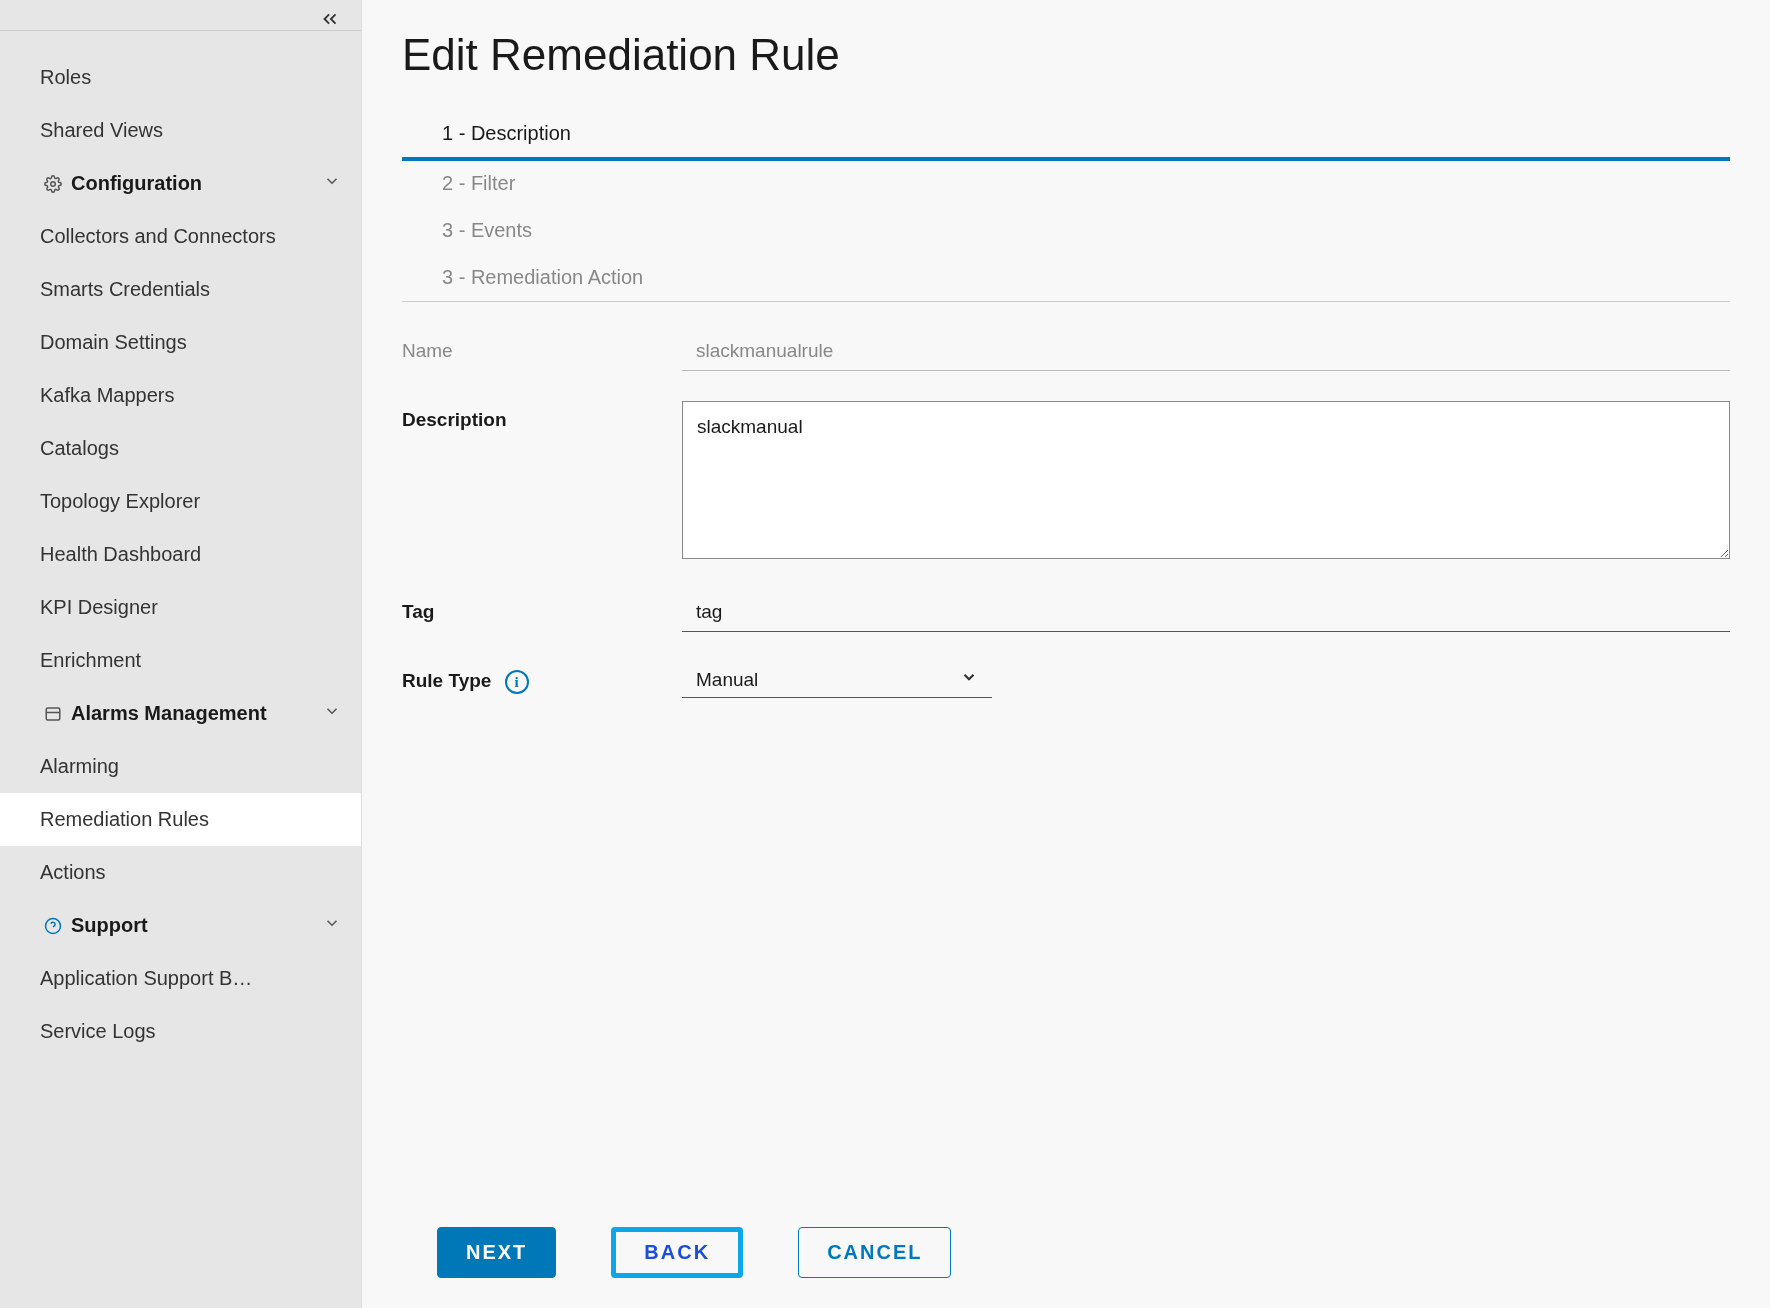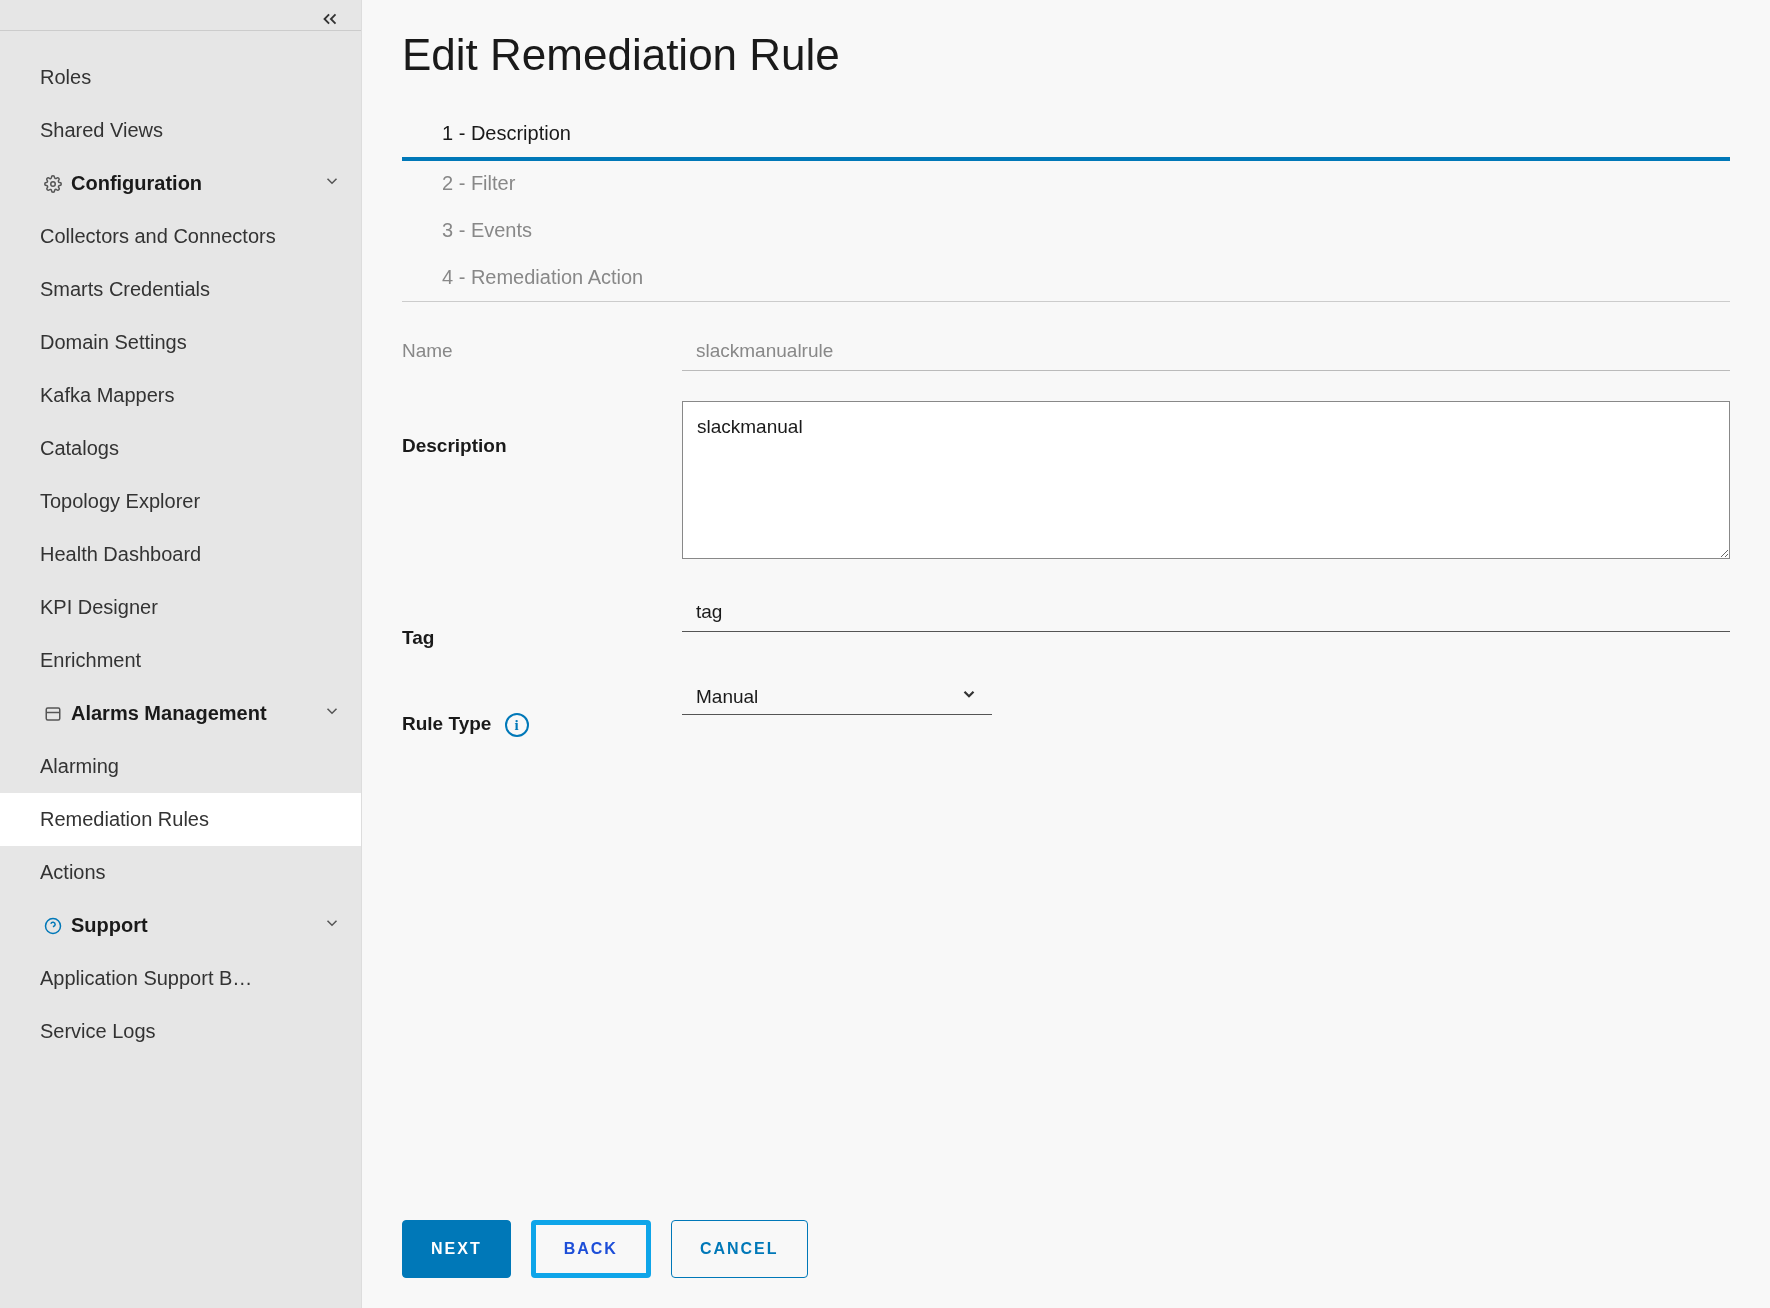--- a/index.html
+++ b/index.html
@@ -136,21 +136,20 @@
 .form-label {
   width: 280px;
   font-size: 19px;
   color: #555;
   padding-top: 8px;
 }
 
 .form-label.strong {
   font-weight: 600;
   color: #1a1a1a;
-  margin-top: 26px;
 }
 
 .form-label.muted {
   color: #888;
 }
 
 .form-control {
   flex: 1;
 }
 
@@ -219,27 +218,28 @@
 
 .button-row {
   position: absolute;
   bottom: 30px;
   left: 40px;
   display: flex;
   gap: 20px;
 }
 
 .btn {
-  padding: 15px 28px;
-  font-size: 16px;
+  padding: 9px 28px;
+  font-size: 20px;
   font-weight: 600;
   letter-spacing: 2px;
   border-radius: 4px;
   cursor: pointer;
   background: transparent;
+  margin-left: 35px;
 }
 
 .btn-primary {
   background: #0078b8;
   color: #fff;
   border: 1px solid #0078b8;
 }
 
 .btn-secondary {
   color: #1d4ed8;
@@ -333,21 +333,21 @@
   </div>
 </div>
 
 <div class="main">
   <h1 class="page-title">Edit Remediation Rule</h1>
 
   <div class="tabs">
     <div class="tab active">1 - Description</div>
     <div class="tab">2 - Filter</div>
     <div class="tab">3 - Events</div>
-    <div class="tab">4 - Remediation Action</div>
+    <div class="tab">3 - Remediation Action</div>
   </div>
 
   <div class="form-row">
     <div class="form-label muted">Name</div>
     <div class="form-control">
       <div class="text-readonly">slackmanualrule</div>
     </div>
   </div>
 
   <div class="form-row">

